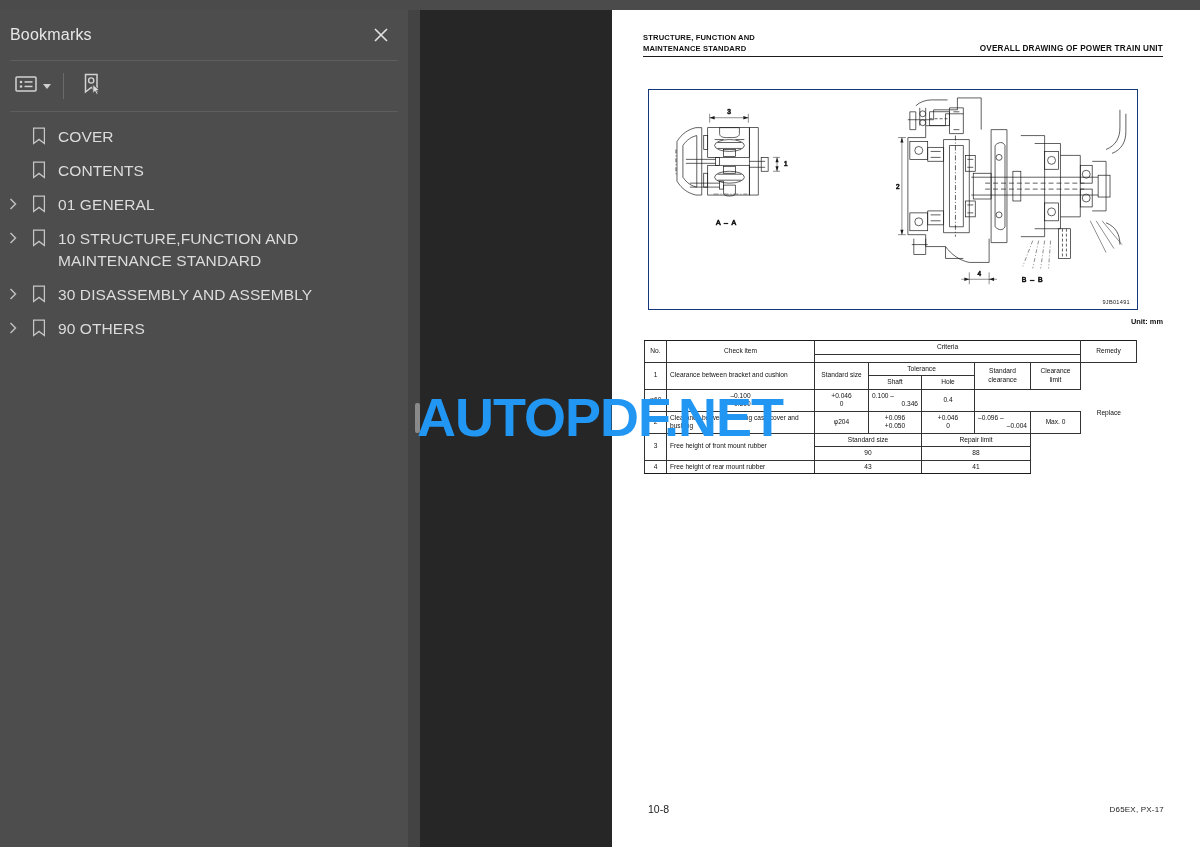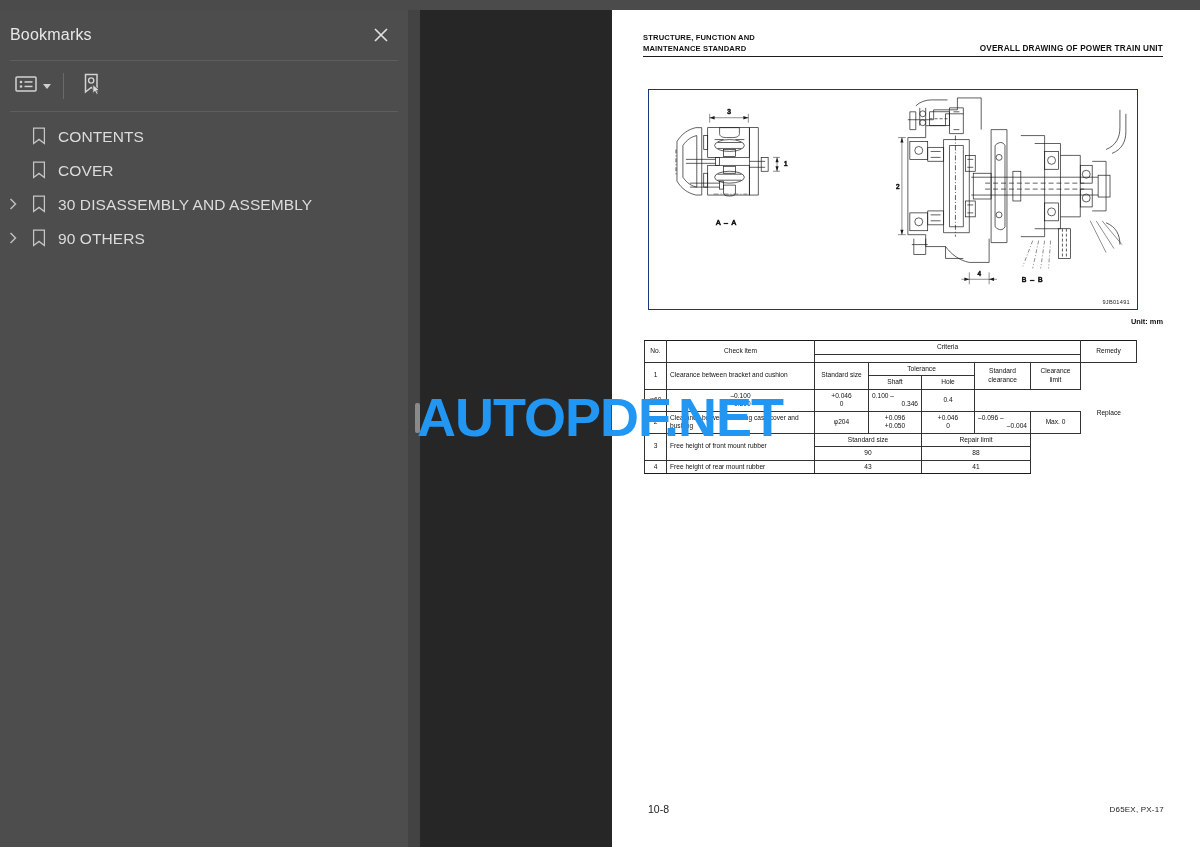--- a/index.html
+++ b/index.html
@@ -216,34 +216,60 @@
 
     <div class="bm-list">
 
       <div class="bm-item">
         <span class="bm-twisty"></span>
         <span class="bm-ico">
           <svg width="14" height="18" viewBox="0 0 14 18">
               <path d="M1.6 1.2 H12.4 V16.4 L7 12.4 L1.6 16.4 Z" fill="none" stroke="#c6c6c6" stroke-width="1.25"></path>
             </svg>
         </span>
-        <span class="bm-label">CONTENTS</span>
+        <span class="bm-label">COVER</span>
       </div>
 
       <div class="bm-item">
         <span class="bm-twisty"></span>
         <span class="bm-ico">
           <svg width="14" height="18" viewBox="0 0 14 18">
               <path d="M1.6 1.2 H12.4 V16.4 L7 12.4 L1.6 16.4 Z" fill="none" stroke="#c6c6c6" stroke-width="1.25"></path>
             </svg>
         </span>
-        <span class="bm-label">COVER</span>
-      </div>
-
-
+        <span class="bm-label">CONTENTS</span>
+      </div>
+
+      <div class="bm-item">
+        <span class="bm-twisty">
+          <svg width="10" height="14" viewBox="0 0 10 14">
+              <path d="M2.5 2 L7.5 7 L2.5 12" fill="none" stroke="#bdbdbd" stroke-width="1.5"></path>
+            </svg>
+        </span>
+        <span class="bm-ico">
+          <svg width="14" height="18" viewBox="0 0 14 18">
+              <path d="M1.6 1.2 H12.4 V16.4 L7 12.4 L1.6 16.4 Z" fill="none" stroke="#c6c6c6" stroke-width="1.25"></path>
+            </svg>
+        </span>
+        <span class="bm-label">01 GENERAL</span>
+      </div>
+
+      <div class="bm-item">
+        <span class="bm-twisty">
+          <svg width="10" height="14" viewBox="0 0 10 14">
+              <path d="M2.5 2 L7.5 7 L2.5 12" fill="none" stroke="#bdbdbd" stroke-width="1.5"></path>
+            </svg>
+        </span>
+        <span class="bm-ico">
+          <svg width="14" height="18" viewBox="0 0 14 18">
+              <path d="M1.6 1.2 H12.4 V16.4 L7 12.4 L1.6 16.4 Z" fill="none" stroke="#c6c6c6" stroke-width="1.25"></path>
+            </svg>
+        </span>
+        <span class="bm-label">10 STRUCTURE,FUNCTION AND MAINTENANCE STANDARD</span>
+      </div>
 
 
       <div class="bm-item">
         <span class="bm-twisty">
           <svg width="10" height="14" viewBox="0 0 10 14">
               <path d="M2.5 2 L7.5 7 L2.5 12" fill="none" stroke="#bdbdbd" stroke-width="1.5"></path>
             </svg>
         </span>
         <span class="bm-ico">
           <svg width="14" height="18" viewBox="0 0 14 18">

